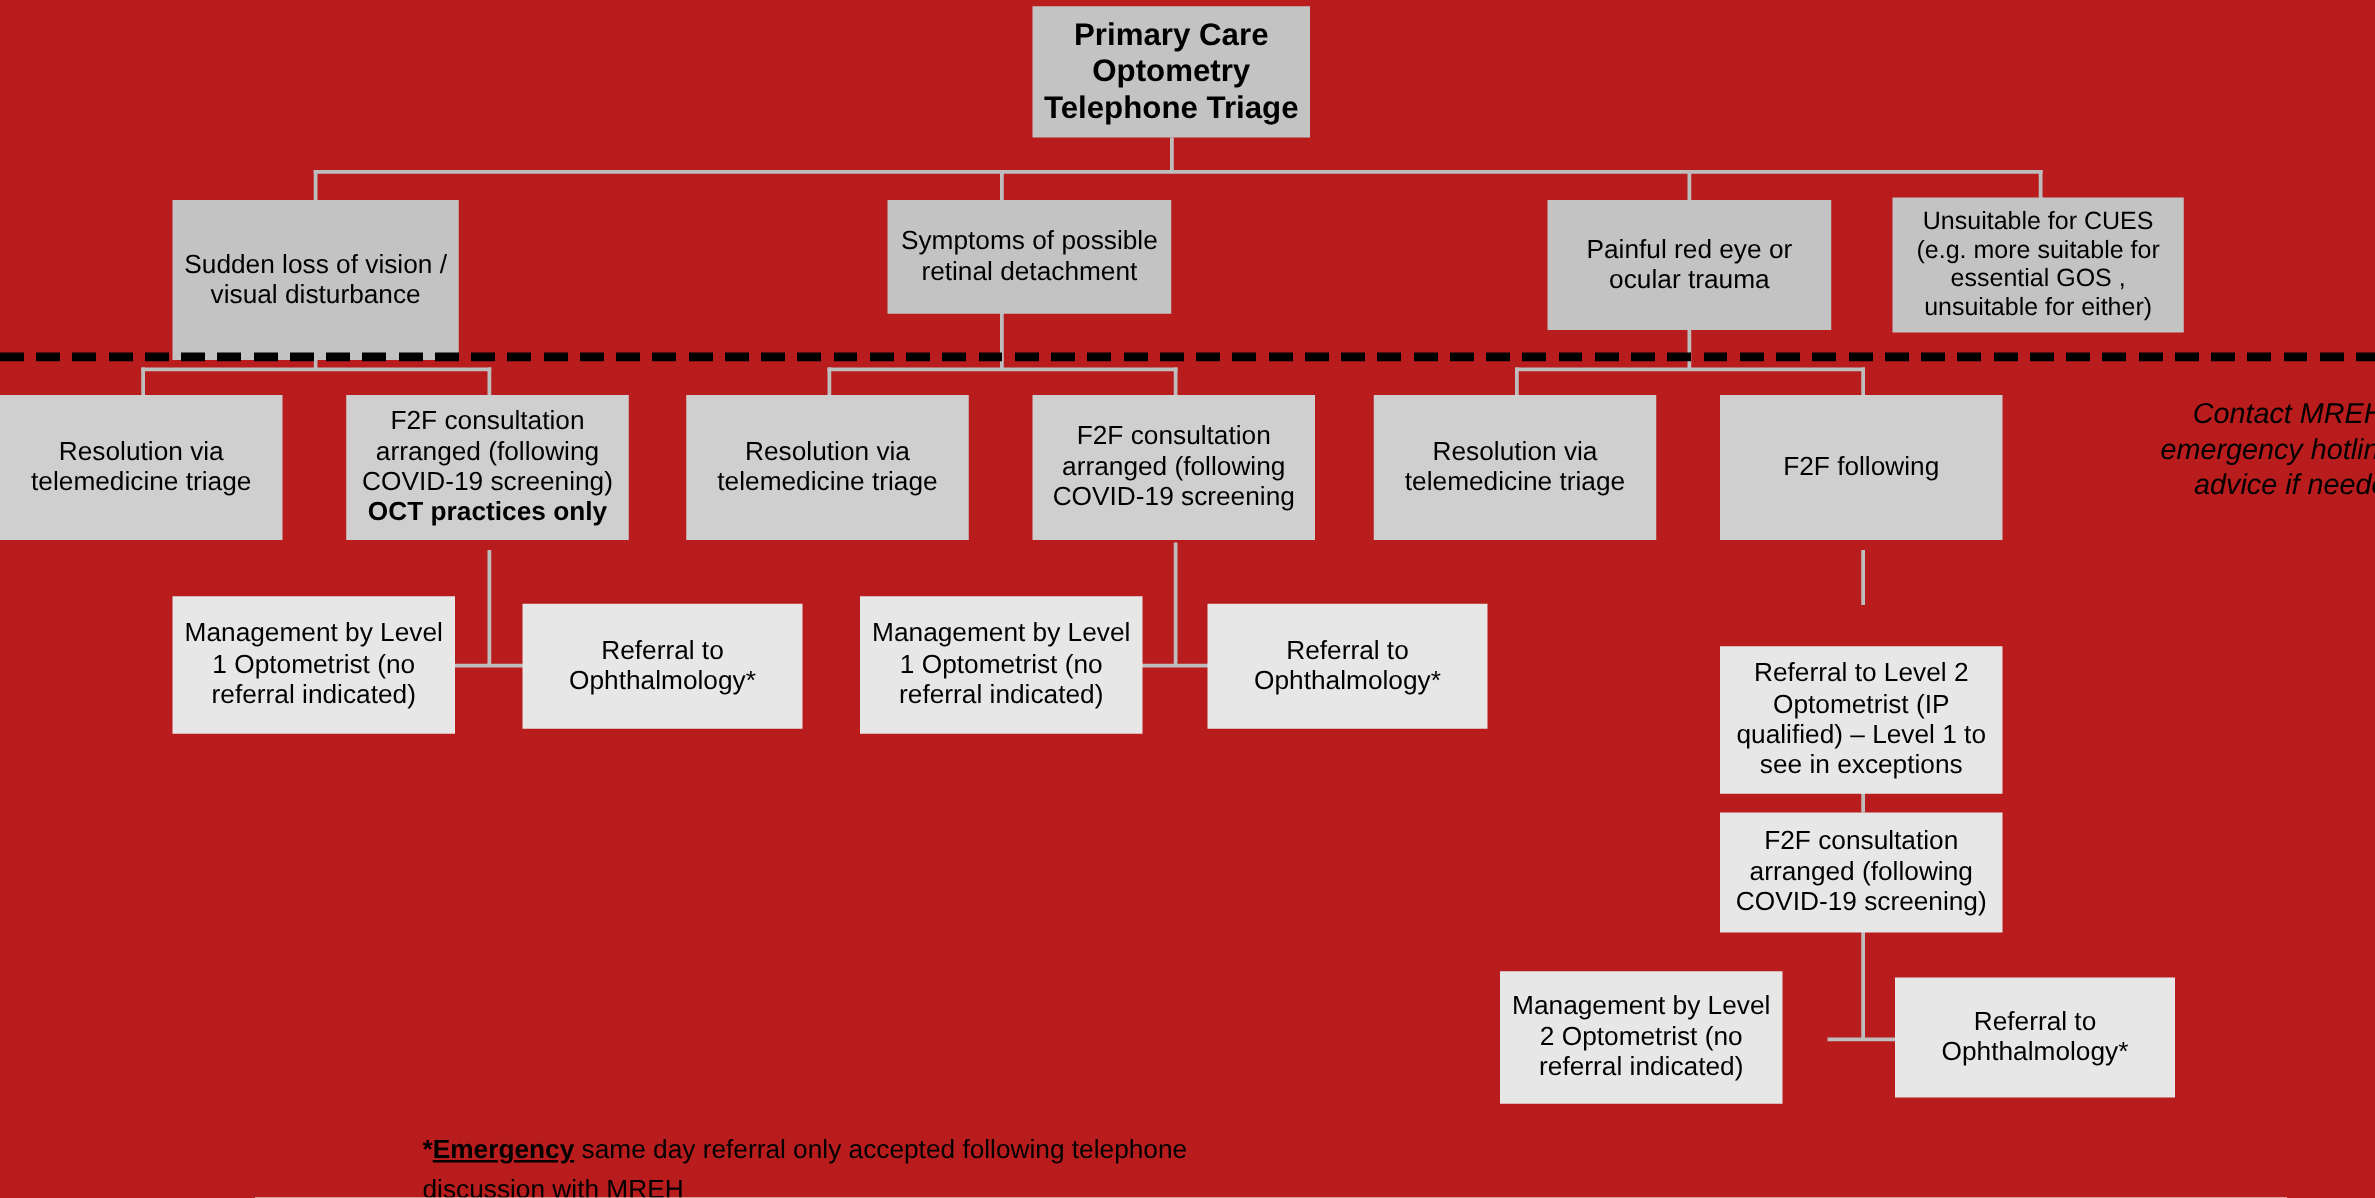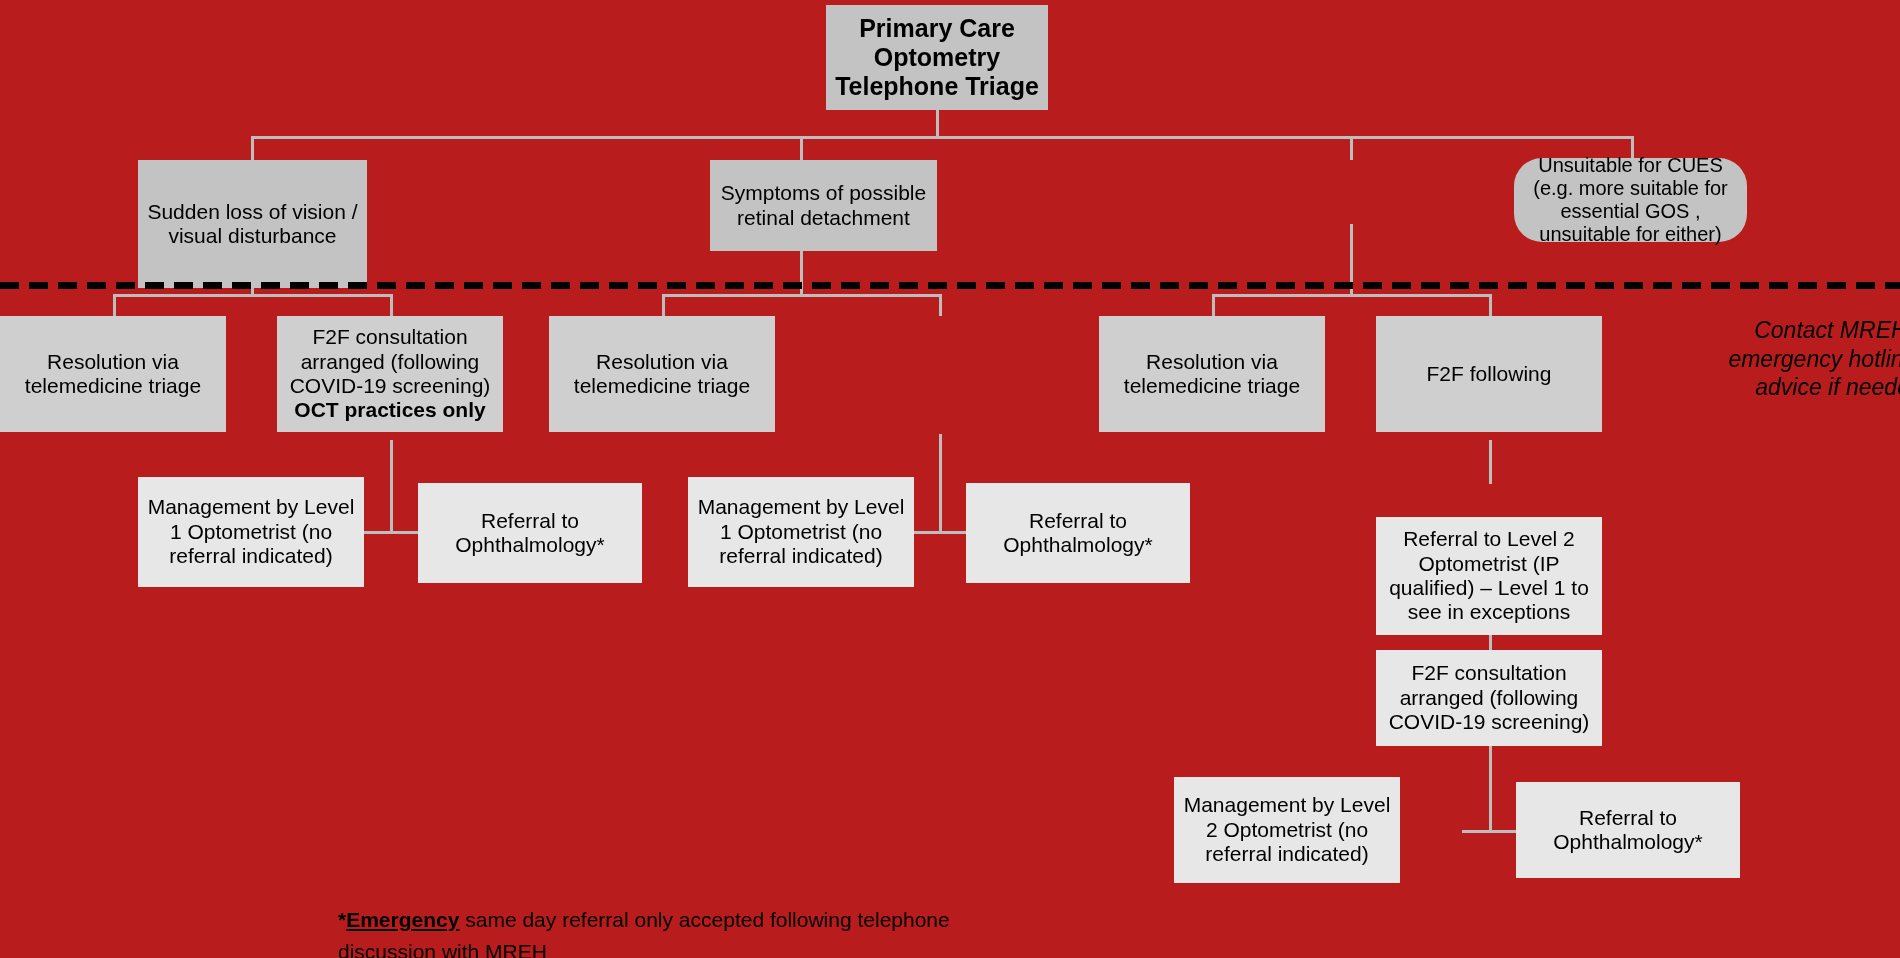--- a/index.html
+++ b/index.html
@@ -136,22 +136,25 @@
   </div>
 
   <div class="node lvl1 shade-dark" style="left:138px; top:160px; width:229px; height:128px;">
     <span class="txt">Sudden loss of vision / visual disturbance</span>
   </div>
 
   <div class="node lvl1 shade-dark" style="left:688px; top:160px; width:227px; height:91px;margin-left:22px;">
     <span class="txt">Symptoms of possible retinal detachment</span>
   </div>
 
-
-  <div class="node lvl1 shade-dark" style="left:1514px; top:158px; width:233px; height:84px; font-size:20px;border-radius:28px;">
+  <div class="node lvl1 shade-dark" style="left:1238px; top:160px; width:227px; height:104px;">
+    <span class="txt">Painful red eye or ocular trauma</span>
+  </div>
+
+  <div class="node lvl1 shade-dark" style="left:1514px; top:158px; width:233px; height:108px; font-size:20px;">
     <span class="txt">Unsuitable for CUES (e.g. more suitable for essential GOS , unsuitable for either)</span>
   </div>
 
   <div class="node lvl2 shade-mid" style="left:0px; top:316px; width:226px; height:116px;">
     <span class="txt">Resolution via telemedicine triage</span>
   </div>
 
   <div class="node lvl2 shade-mid" style="left:277px; top:316px; width:226px; height:116px;">
     <span class="txt">
       <span>F2F consultation arranged (following COVID-19 screening)</span>
@@ -164,20 +167,23 @@
   </div>
 
   <div class="node lvl3 shade-light" style="left:418px; top:483px; width:224px; height:100px;">
     <span class="txt">Referral to Ophthalmology*</span>
   </div>
 
   <div class="node lvl2 shade-mid" style="left:549px; top:316px; width:226px; height:116px;">
     <span class="txt">Resolution via telemedicine triage</span>
   </div>
 
+  <div class="node lvl2 shade-mid" style="left:826px; top:316px; width:226px; height:116px;">
+    <span class="txt">F2F consultation arranged (following COVID-19 screening</span>
+  </div>
 
   <div class="node lvl3 shade-light" style="left:688px; top:477px; width:226px; height:110px;">
     <span class="txt">Management by Level 1 Optometrist (no referral indicated)</span>
   </div>
 
   <div class="node lvl3 shade-light" style="left:966px; top:483px; width:224px; height:100px;">
     <span class="txt">Referral to Ophthalmology*</span>
   </div>
 
   <div class="node lvl2 shade-mid" style="left:1099px; top:316px; width:226px; height:116px;">
@@ -189,21 +195,21 @@
   </div>
 
   <div class="node lvl3 shade-light" style="left:1376px; top:483px; width:226px; height:118px;margin-top:34px;">
     <span class="txt">Referral to Level 2 Optometrist (IP qualified) – Level 1 to see in exceptions</span>
   </div>
 
   <div class="node lvl3 shade-light" style="left:1376px; top:650px; width:226px; height:96px;">
     <span class="txt">F2F consultation arranged (following COVID-19 screening)</span>
   </div>
 
-  <div class="node lvl3 shade-light" style="left:1174px; top:777px; width:226px; height:106px;">
+  <div class="node lvl3 shade-light" style="left:1200px; top:777px; width:226px; height:106px;">
     <span class="txt">Management by Level 2 Optometrist (no referral indicated)</span>
   </div>
 
   <div class="node lvl3 shade-light" style="left:1516px; top:782px; width:224px; height:96px;">
     <span class="txt">Referral to Ophthalmology*</span>
   </div>
 
   <div class="freetext" style="left:1714px; top:316px; width:250px;">
     <span>Contact MREH’s emergency hotline for advice if needed</span>
   </div>

